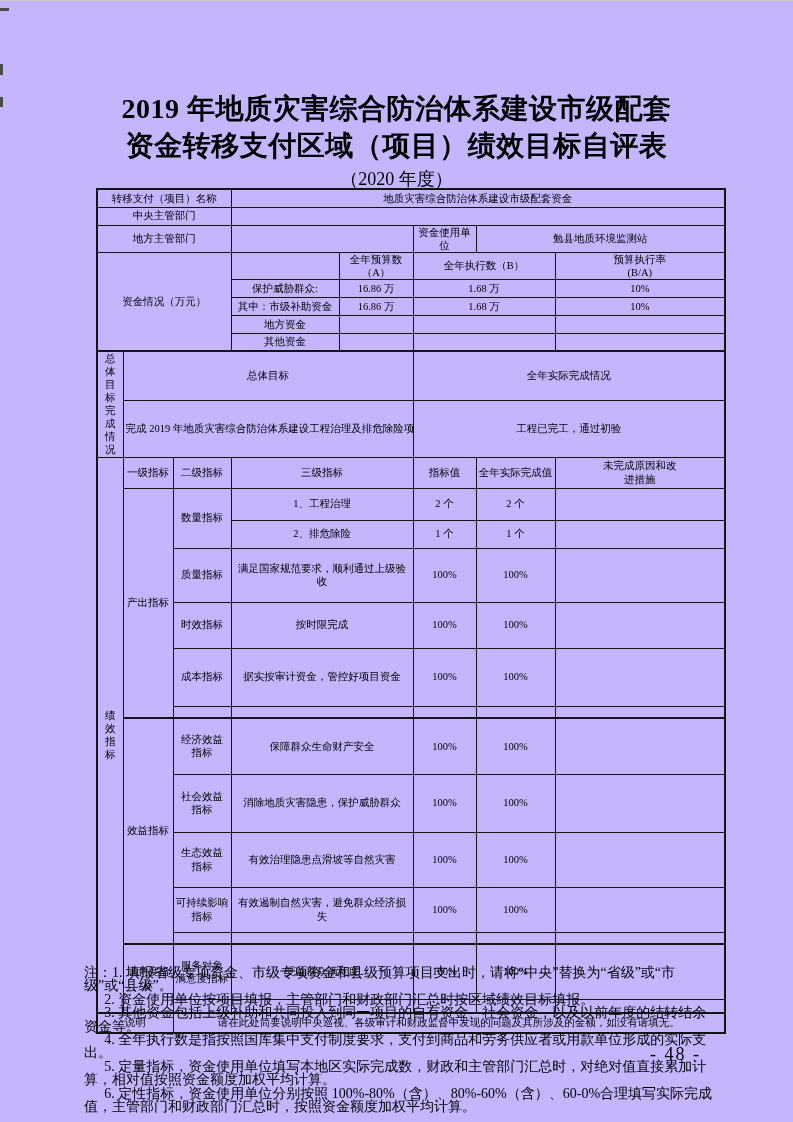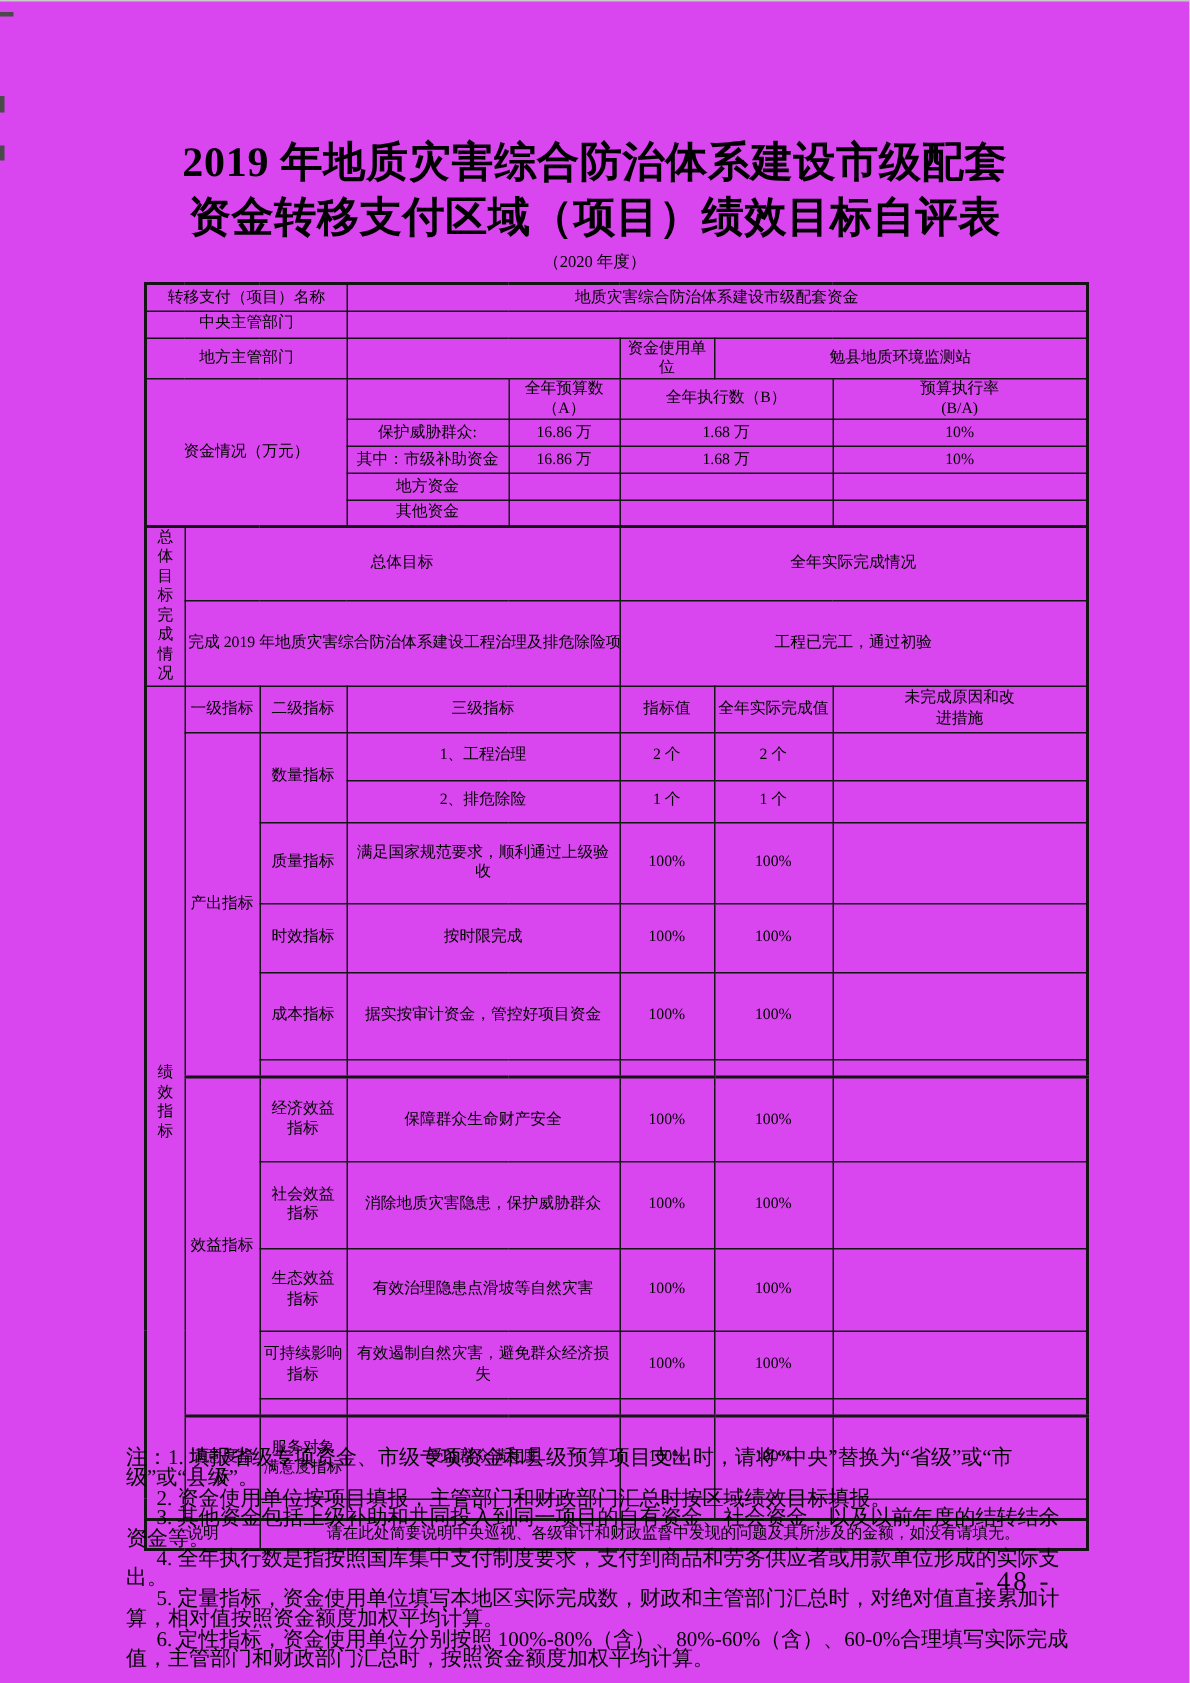--- a/index.html
+++ b/index.html
@@ -1,27 +1,27 @@
 <!DOCTYPE html>
 <html><head>
 <meta charset="utf-8">
 <style>
   html,body{margin:0;padding:0;background:#ffffff;}
-  .page{position:relative;width:793px;height:1122px;background:#d946ef;overflow:hidden;
+  .page{position:relative;width:793px;height:1122px;background:#c4b5fd;overflow:hidden;
         font-family:"Liberation Serif","DejaVu Serif",serif;color:#000;}
   
   .top-hairline{position:absolute;left:0;top:0;width:793px;height:1px;background:#c9c9c9;}
   .edge-mark{position:absolute;background:#4a4a4a;}
   .m1{left:0;top:8px;width:9px;height:3px;}
   .m2{left:0;top:64px;width:3px;height:11px;}
   .m3{left:0;top:97px;width:3px;height:10px;}
 
   .title{margin:90px 40px 0 40px;text-align:center;font-size:28px;font-weight:bold;
          line-height:37px;letter-spacing:0.5px;}
-  .subtitle{text-align:center;font-size:11px;margin-top:3px;}
+  .subtitle{text-align:center;font-size:18px;margin-top:3px;}
 
   table.main{position:absolute;left:96px;top:188px;width:628px;border-collapse:collapse;
              table-layout:fixed;border:2px solid #141414;}
   table.main td{border:1px solid #141414;font-size:10.5px;text-align:center;vertical-align:middle;
                 padding:0 2px;overflow:hidden;line-height:1.25;}
   .pre{white-space:pre-line;}
   .nowrap{white-space:nowrap;}
   .lab-r{text-align:right;padding-right:4px;}
   .goal-text{white-space:nowrap;font-size:10px;text-align:left;padding-left:3px;}
   .unit-cell{font-size:10px;padding:0;}

